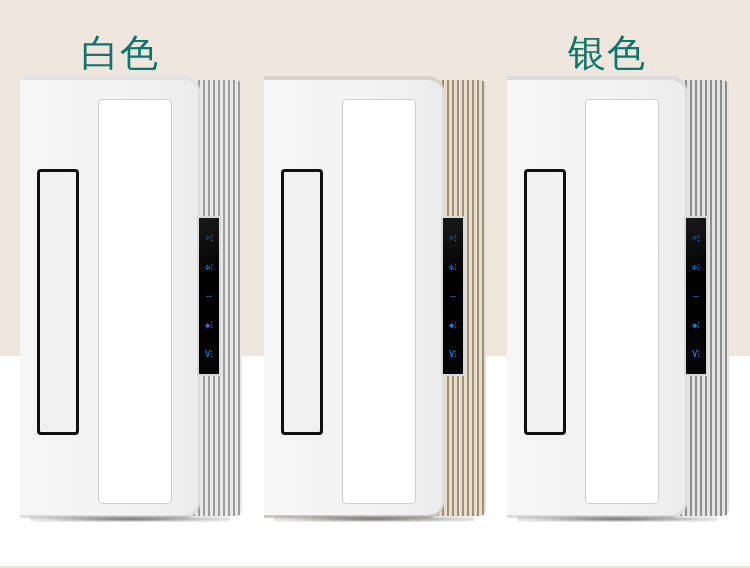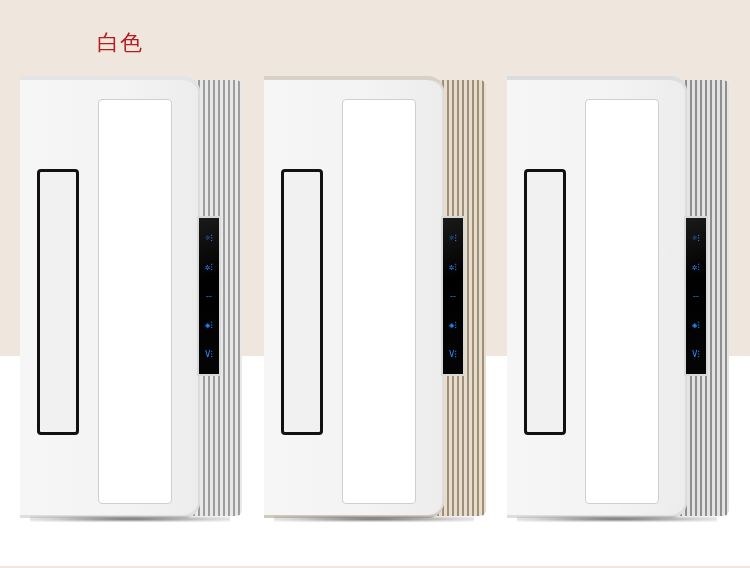--- a/index.html
+++ b/index.html
@@ -14,21 +14,21 @@
   }
   .bg-bottom-line {
     position: absolute; left: 0; bottom: 0; width: 750px; height: 2px;
     background: #efe6de;
   }
   .variant {
     position: absolute; top: 0; width: 230px; height: 568px;
   }
   .variant-label {
     position: absolute; top: 28px; left: 0; width: 200px; text-align: center;
-    font-size: 22px; color: #b91c1c; letter-spacing: 1px;
+    font-size: 38px; color: #0f766e; letter-spacing: 1px;
   }
   .unit {
     position: absolute; top: 76px; left: 0; width: 224px; height: 442px;
   }
   .panel {
     position: absolute; left: 0; top: 0; width: 180px; height: 442px;
     background: linear-gradient(90deg, #f6f6f6 0%, #f3f3f3 60%, #ececec 100%);
     border-top: 4px solid #e4e4e4;
     border-bottom: 3px solid #dedede;
     border-right-top-radius: 16px;
@@ -113,20 +113,21 @@
       <span class="display-icon">✲⁝</span>
       <span class="display-icon">⁃⁃</span>
       <span class="display-icon">◈⁝</span>
       <span class="display-icon">V⁝</span>
     </div>
     <div class="shadow"></div>
   </div>
 </div>
 
 <div class="variant silver" style="left:507px;">
+  <div class="variant-label">银色</div>
   <div class="unit">
     <div class="vents"></div>
     <div class="panel">
       <div class="grille-btn"></div>
       <div class="light"></div>
     </div>
     <div class="display">
       <span class="display-icon">☼⁝</span>
       <span class="display-icon">✲⁝</span>
       <span class="display-icon">⁃⁃</span>

